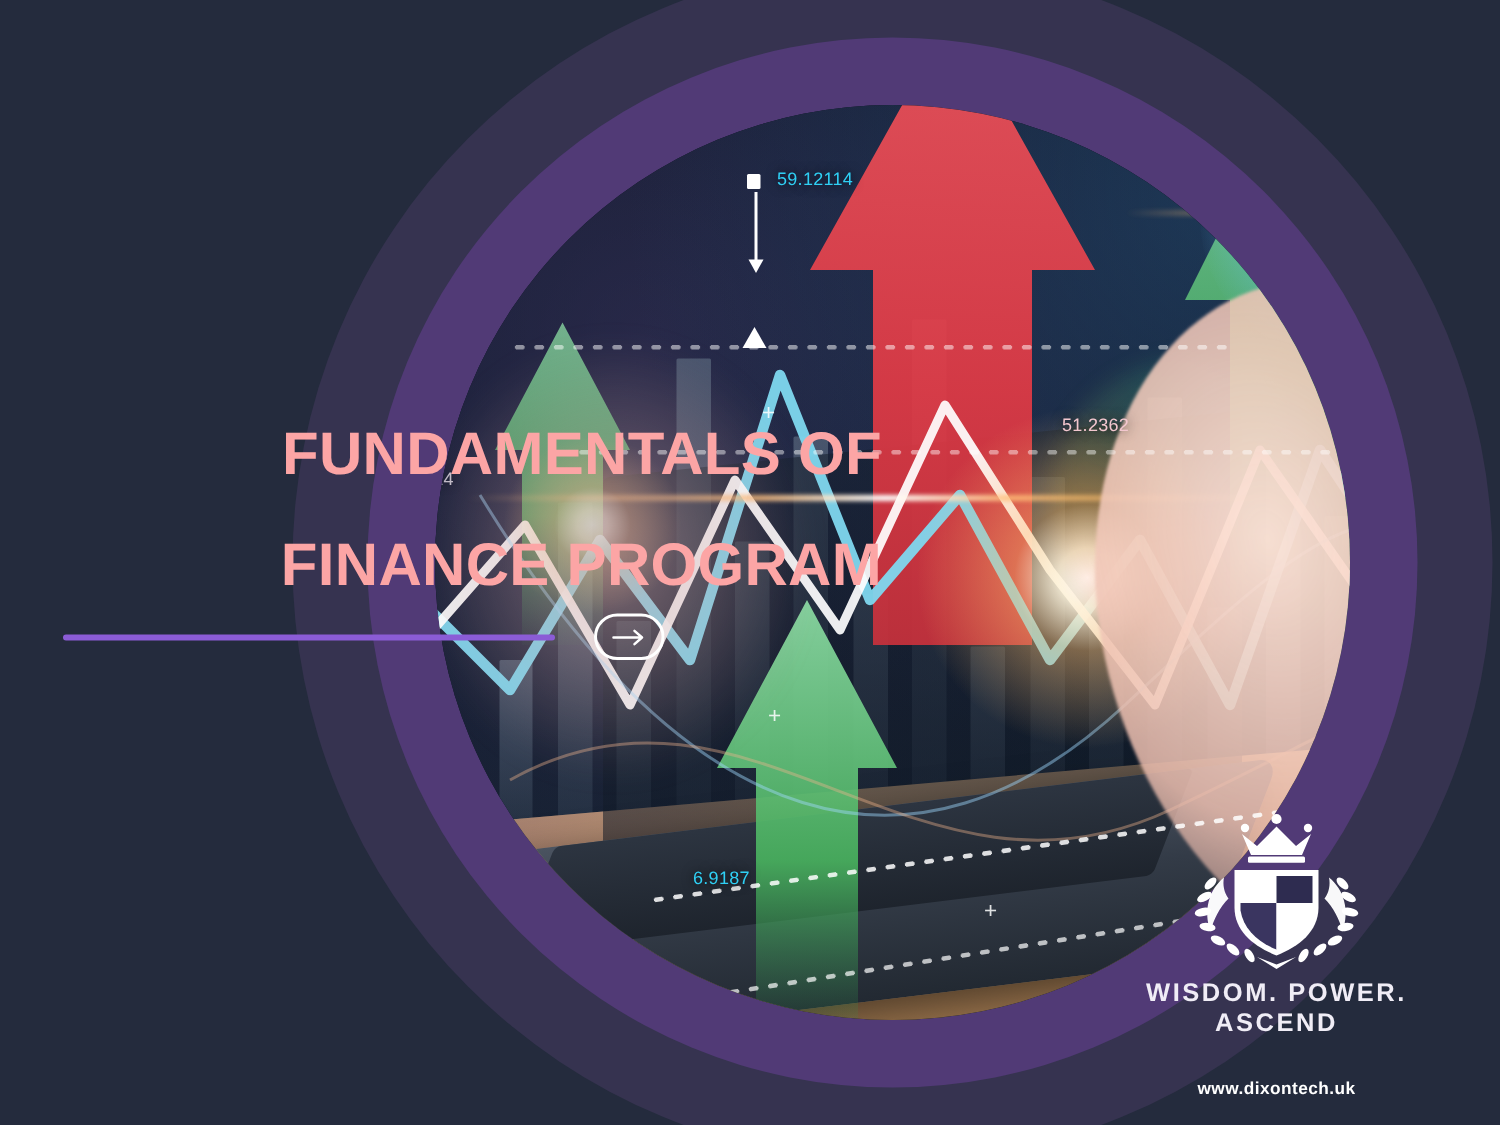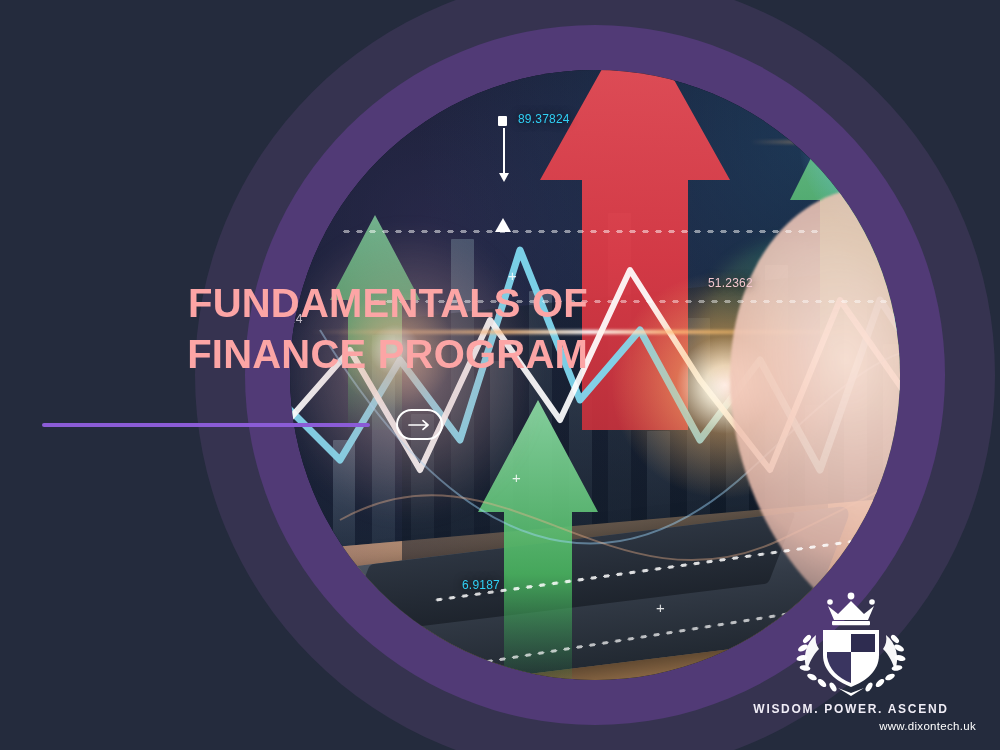--- a/index.html
+++ b/index.html
@@ -200,21 +200,21 @@
     width:540px;
     color:#fca5a5;
     font-size:40px;
     font-weight:bold;
     line-height:1.28;
     letter-spacing:.2px;
     text-transform:uppercase;
     z-index:40;
     text-align:right;
   }
-  .headline .l2{ display:block; }
+  .headline .l2{ display:block;margin-top:23px; }
 
   .rule{
     position:absolute;
     left:42px; top:423px;
     width:328px; height:4px;
     background:#8b5cd6;
     border-radius:2px;
     z-index:40;
   }
 
@@ -241,33 +241,32 @@
   .crest{ display:block; margin:0 auto 2px; }
   .brand-name{
     font-family:"Liberation Serif", serif;
     font-size:31px;
     font-weight:bold;
     letter-spacing:2.2px;
     line-height:1.1;
     margin-top:2px;
   }
   .brand-tagline{
-    font-size:12px;
+    font-size:17px;
     font-weight:bold;
     letter-spacing:1.7px;
     margin-top:5px;
     color:#f0edf6;
   }
   .brand-url{
     font-size:11.5px;
-    font-weight:normal;
+    font-weight:bold;
     letter-spacing:.3px;
-    margin-top:4px;
+    margin-top:28px;
     color:#ffffff;
-    text-align:right;
   }
 </style>
 </head>
 <body>
 
 <div class="poster">
 
   <div class="ring ring-outer"></div>
   <div class="ring ring-inner"></div>
 
@@ -366,21 +365,21 @@
 
       <span class="plus" style="left:228px; top:268px;">+</span>
       <span class="plus" style="left:232px; top:470px;">+</span>
       <span class="plus" style="left:376px; top:600px;">+</span>
       <span class="plus" style="left:545px; top:630px;">+</span>
 
       <div class="marker-box" style="left:218px; top:116px;"></div>
       <div class="marker-arrow-down" style="left:223px; top:128px; height:46px;"></div>
       <div class="marker-tri-up" style="left:215px; top:218px;"></div>
 
-      <div class="datalabel" style="left:238px; top:112px;">89.37824</div>
+      <div class="datalabel" style="left:238px; top:112px;">59.12114</div>
 
       <div class="datalabel" style="left:428px; top:276px; color:#f3c7cf;">51.2362</div>
 
       <div class="datalabel" style="left:598px; top:156px;">51.2362</div>
 
       <div class="datalabel" style="left:182px; top:578px;">6.9187</div>
 
       <div class="datalabel" style="left:2px; top:312px; color:#e8dfe8; opacity:.8;">514</div>
 
     </div>

